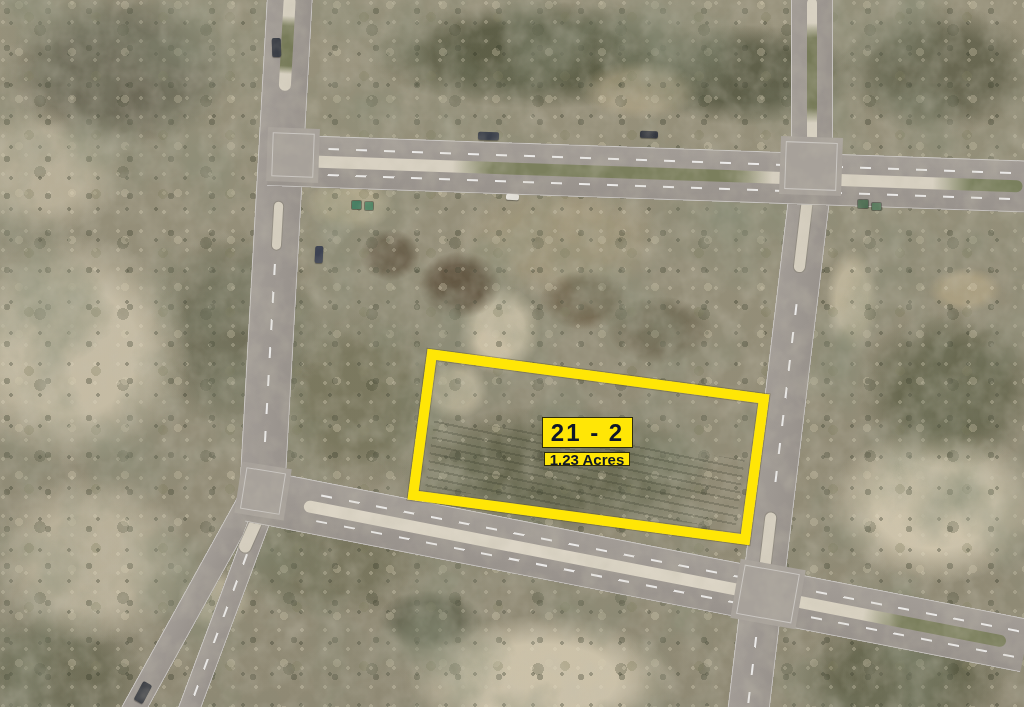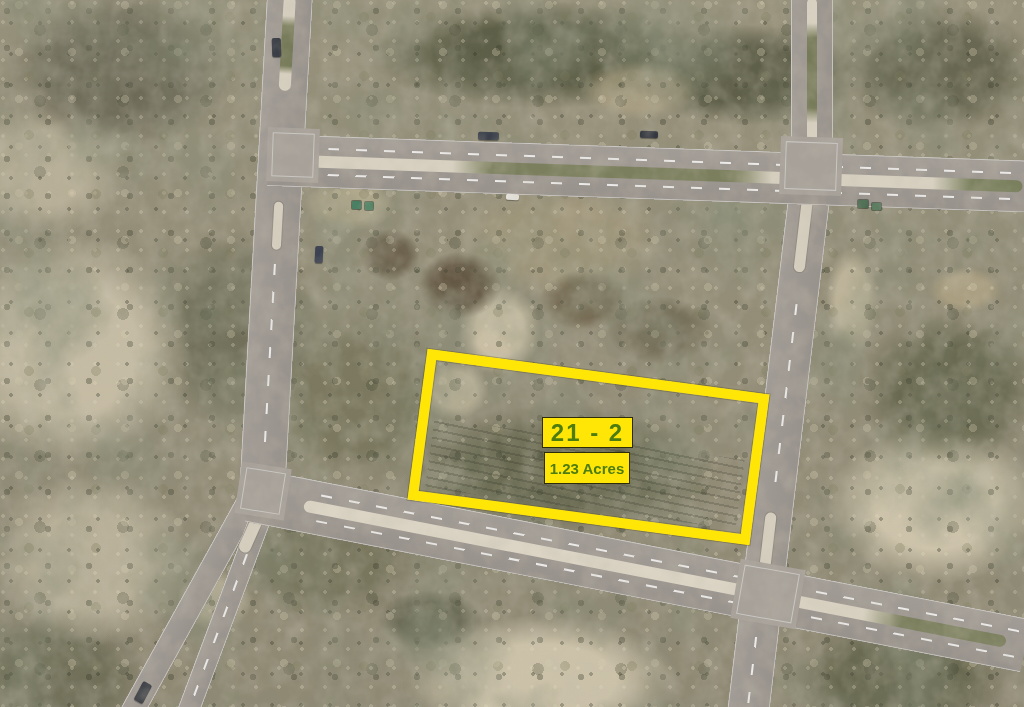--- a/index.html
+++ b/index.html
@@ -86,24 +86,24 @@
   #ix-a{left:780px;top:137px;width:62px;height:58px;transform:rotate(2deg);}
   #ix-b{left:735px;top:564px;width:66px;height:60px;transform:rotate(10deg);}
   #ix-c{left:267px;top:128px;width:52px;height:54px;transform:rotate(2deg);}
   #ix-d{left:238px;top:465px;width:50px;height:52px;transform:rotate(9deg);}
 
   
   #parcel{left:416px;top:371px;width:345px;height:152px;border:10px solid #ffe606;
     transform:rotate(7.6deg);box-shadow:0 0 0 1px rgba(70,60,0,.3), inset 0 0 0 1px rgba(70,60,0,.25);}
   #parcel .stria{left:6px;right:6px;top:58px;bottom:4px;opacity:.7;
     background:repeating-linear-gradient(184deg,rgba(42,46,32,.3) 0 2px,transparent 2px 8px);}
-  .label-box{background:#ffe606;border:1px solid rgba(10,10,10,.85);color:#4d7c0f;
+  .label-box{background:#ffe606;border:1px solid rgba(10,10,10,.85);color:#0f172a;
     display:flex;align-items:center;justify-content:center;font-weight:bold;}
   #lot-label{left:542px;top:417px;width:91px;height:31px;font-size:24px;letter-spacing:2px;}
-  #area-label{left:544px;top:452px;width:86px;height:32px;font-size:15px;}
+  #area-label{left:544px;top:452px;width:86px;height:14px;font-size:15px;}
 </style>
 </head>
 <body>
 
 <div id="stage">
 
   <div class="blobs"></div>
   <div class="speckle"></div>
 
   <svg class="noise" width="1024" height="707">

